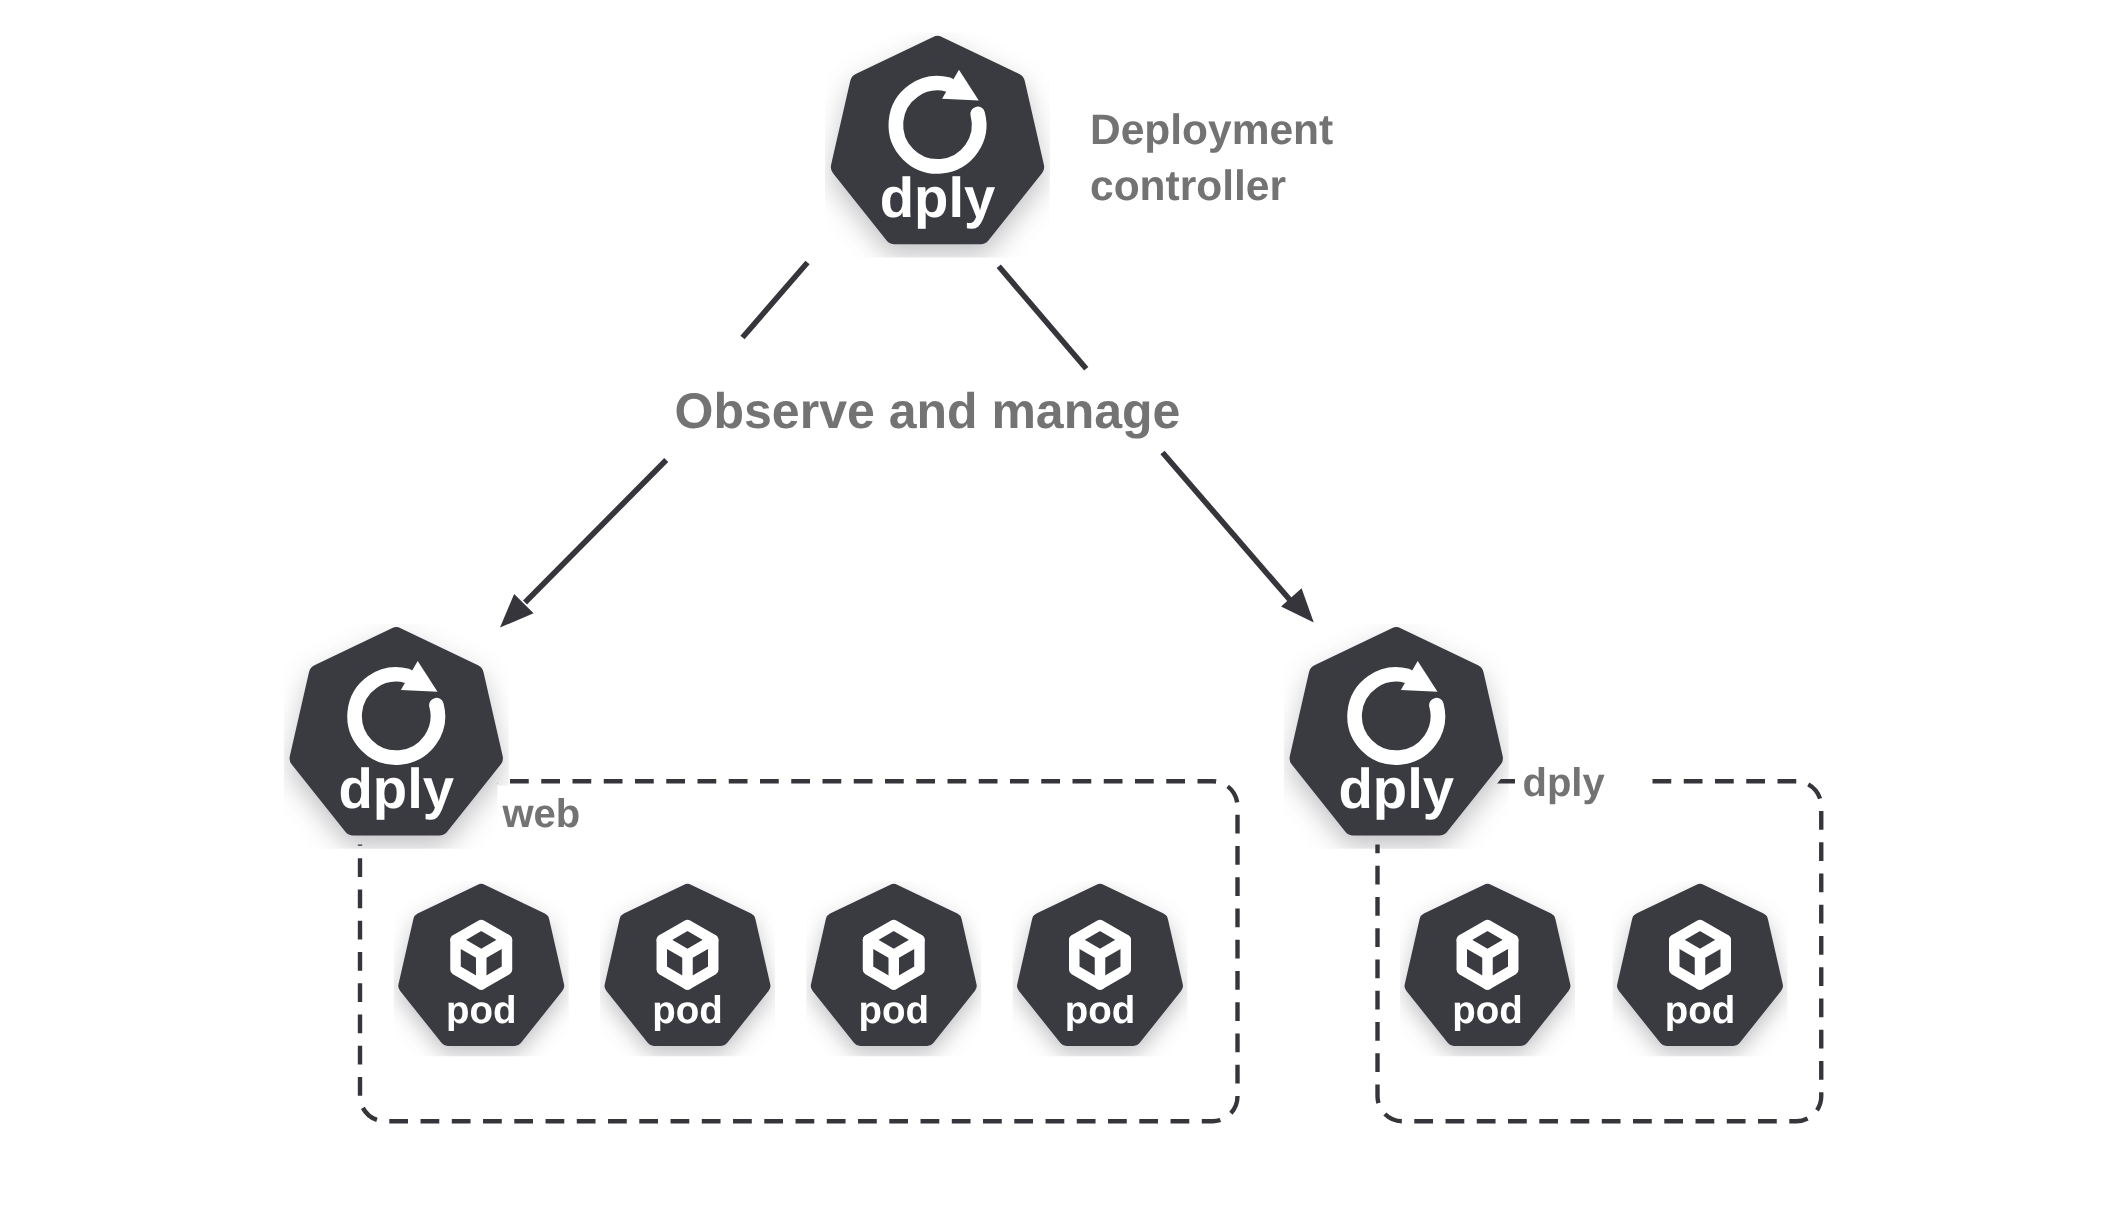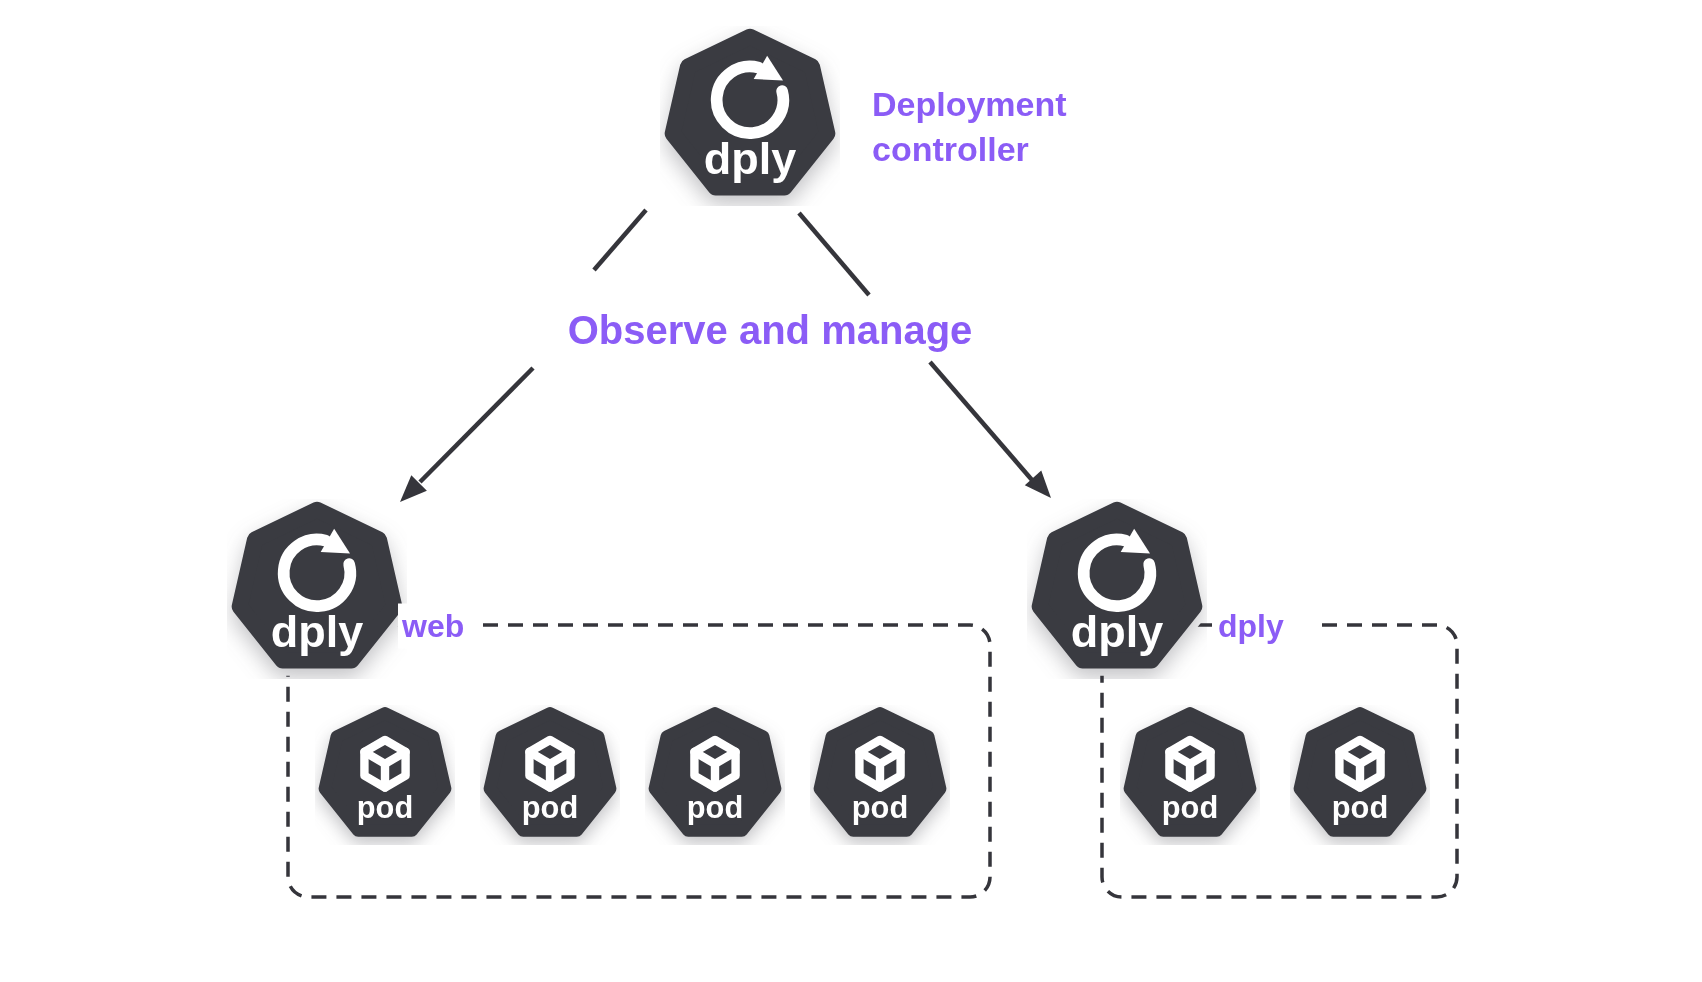--- a/index.html
+++ b/index.html
@@ -23,44 +23,44 @@
   .hepta-shadow { filter: drop-shadow(0 10px 12px rgba(52,52,62,0.30)); }
   .icon-text {
     font-family: "Liberation Sans", "DejaVu Sans", sans-serif;
     font-weight: bold;
     fill: #ffffff;
   }
   .dply-icon { width: 180px; height: 180px; }
   .pod-icon  { width: 140px; height: 140px; }
   .label {
     position: absolute;
-    color: #8b5cf6;
+    color: #737373;
     font-weight: bold;
     white-space: nowrap;
   }
   .controller-label {
     left: 872px; top: 82px;
     font-size: 34px;
     line-height: 45px;
     width: 240px;
     white-space: normal;
   }
   .edge-label {
-    left: 770px; top: 330px;
+    left: 742px; top: 330px;
     transform: translate(-50%, -50%);
     font-size: 40px;
   }
   .group-label {
     top: 626px;
     transform: translateY(-50%);
     font-size: 32px;
     background: #ffffff;
     padding: 4px 14px 4px 4px;
   }
-  .group-label.web  { left: 398px; }
+  .group-label.web  { left: 398px; margin-top: 25px; }
   .group-label.cart { left: 1214px; padding-right: 36px; }
 </style>
 </head>
 <body>
 
 <div class="canvas">
 
   <svg class="overlay" viewBox="0 0 1702 982">
 
     <rect x="288" y="625" width="702" height="272" rx="20" fill="none" stroke="#35353b" stroke-width="3.5" stroke-dasharray="15 10"></rect>

